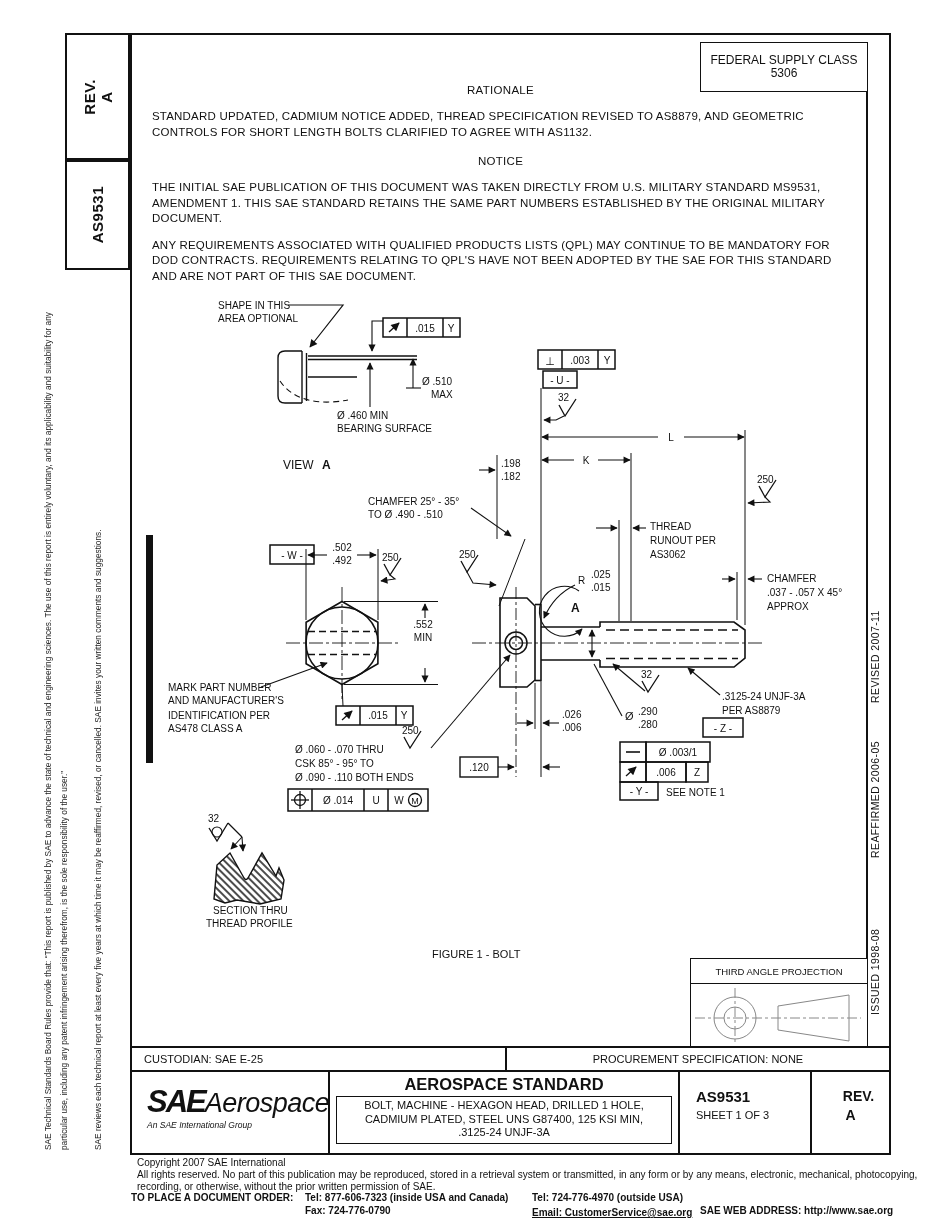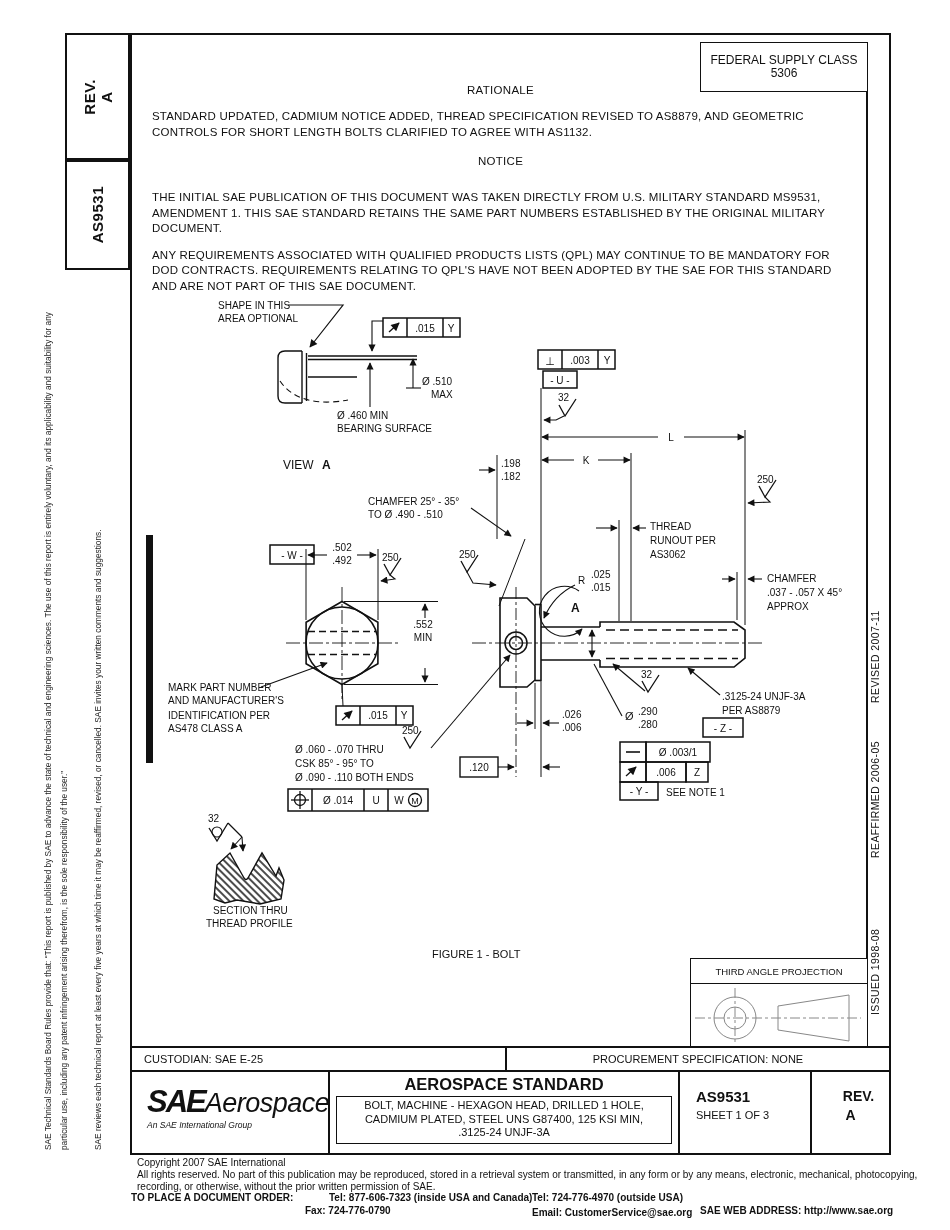--- a/index.html
+++ b/index.html
@@ -47,21 +47,21 @@
 
   <div class="abs thinbord fsc" style="left:700px;top:42px;width:168px;height:50px;">
     <span>FEDERAL SUPPLY CLASS</span>
     <span>5306</span>
   </div>
 
   <div class="abs" style="left:152px;top:84px;width:697px;">
     <div class="doc-h">RATIONALE</div>
     <div class="doc-p" style="margin-top:13px;">STANDARD UPDATED, CADMIUM NOTICE ADDED, THREAD SPECIFICATION REVISED TO AS8879, AND GEOMETRIC CONTROLS FOR SHORT LENGTH BOLTS CLARIFIED TO AGREE WITH AS1132.</div>
     <div class="doc-h" style="margin-top:15px;">NOTICE</div>
-    <div class="doc-p" style="margin-top:23px;">THE INITIAL SAE PUBLICATION OF THIS DOCUMENT WAS TAKEN DIRECTLY FROM U.S. MILITARY STANDARD MS9531, AMENDMENT 1. THIS SAE STANDARD RETAINS THE SAME PART NUMBERS ESTABLISHED BY THE ORIGINAL MILITARY DOCUMENT.</div>
+    <div class="doc-p" style="margin-top:13px;">THE INITIAL SAE PUBLICATION OF THIS DOCUMENT WAS TAKEN DIRECTLY FROM U.S. MILITARY STANDARD MS9531, AMENDMENT 1. THIS SAE STANDARD RETAINS THE SAME PART NUMBERS ESTABLISHED BY THE ORIGINAL MILITARY DOCUMENT.</div>
     <div class="doc-p" style="margin-top:11px;">ANY REQUIREMENTS ASSOCIATED WITH QUALIFIED PRODUCTS LISTS (QPL) MAY CONTINUE TO BE MANDATORY FOR DOD CONTRACTS. REQUIREMENTS RELATING TO QPL'S HAVE NOT BEEN ADOPTED BY THE SAE FOR THIS STANDARD AND ARE NOT PART OF THIS SAE DOCUMENT.</div>
   </div>
 
   <div class="abs vtext sideleft" style="left:40px;top:278px;height:872px;width:36px;">SAE Technical Standards Board Rules provide that: “This report is published by SAE to advance the state of technical and engineering sciences. The use of this report is entirely voluntary, and its applicability and suitability for any particular use, including any patent infringement arising therefrom, is the sole responsibility of the user.”</div>
   <div class="abs vtext sideleft" style="left:90px;top:278px;height:872px;width:20px;">SAE reviews each technical report at least every five years at which time it may be reaffirmed, revised, or cancelled. SAE invites your written comments and suggestions.</div>
 
   <div class="abs vtext revstrip" style="left:869px;top:583px;height:120px;width:20px;">REVISED 2007-11</div>
   <div class="abs vtext revstrip" style="left:869px;top:706px;height:152px;width:20px;">REAFFIRMED 2006-05</div>
   <div class="abs vtext revstrip" style="left:869px;top:903px;height:112px;width:20px;">ISSUED 1998-08</div>
 
@@ -402,19 +402,19 @@
   </div>
   <div class="abs bordered" style="left:810px;top:1070px;width:81px;height:85px;text-align:center;padding-top:16px;">
     <div style="font-size:14px;font-weight:bold;padding-left:16px;">REV.</div>
     <div style="font-size:14px;font-weight:bold;margin-top:3px;">A</div>
   </div>
 
   <div class="abs foot" style="left:137px;top:1157px;">Copyright 2007 SAE International</div>
   <div class="abs foot" style="left:137px;top:1169px;">All rights reserved. No part of this publication may be reproduced, stored in a retrieval system or transmitted, in any form or by any means, electronic, mechanical, photocopying,</div>
   <div class="abs foot" style="left:137px;top:1181px;">recording, or otherwise, without the prior written permission of SAE.</div>
   <div class="abs foot b" style="left:131px;top:1192px;">TO PLACE A DOCUMENT ORDER:</div>
-  <div class="abs foot b" style="left:305px;top:1192px;margin-left:24px;">Tel: 877-606-7323 (inside USA and Canada)</div>
+  <div class="abs foot b" style="left:305px;top:1192px;">Tel: 877-606-7323 (inside USA and Canada)</div>
   <div class="abs foot b" style="left:532px;top:1192px;">Tel: 724-776-4970 (outside USA)</div>
   <div class="abs foot b" style="left:305px;top:1205px;">Fax: 724-776-0790</div>
-  <div class="abs foot b" style="left:532px;top:1207px;">Email: CustomerService@sae.org</div>
+  <div class="abs foot b" style="left:532px;top:1207px;text-decoration:underline;">Email: CustomerService@sae.org</div>
   <div class="abs foot b" style="left:700px;top:1205px;">SAE WEB ADDRESS: http://www.sae.org</div>
 
 </div>
 
 </body></html>

